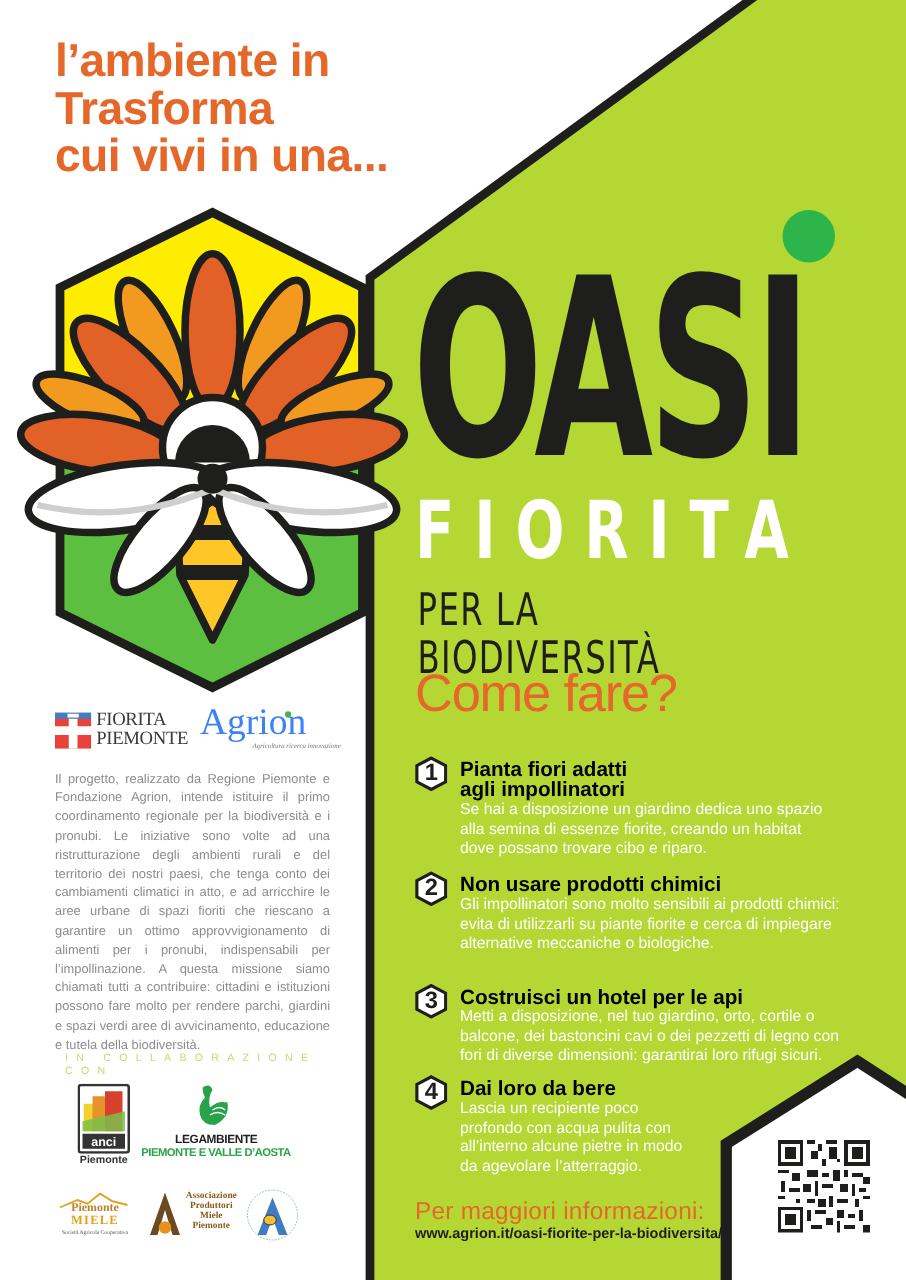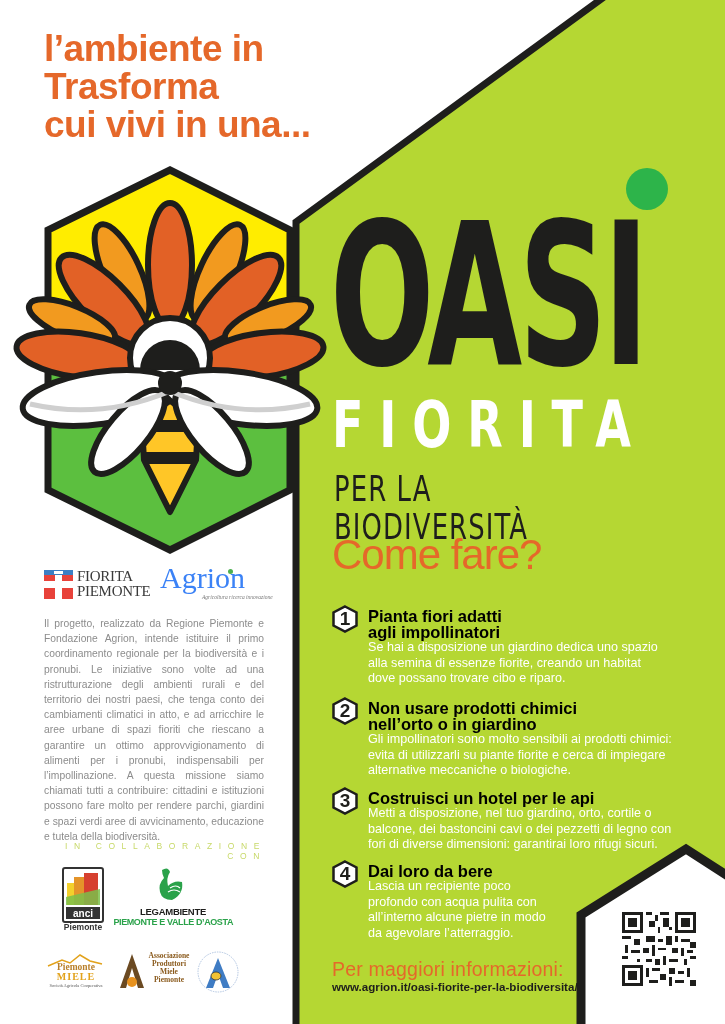--- a/index.html
+++ b/index.html
@@ -80,33 +80,32 @@
   .agrion-tag {
     position: absolute; left: 158px; top: 28px; font-family: "Liberation Serif", serif;
     font-size: 5.5px; color: #777; font-style: italic;
   }
 
   .intro {
     left: 44px; top: 616px; width: 220px; font-size: 10.3px; line-height: 15.2px;
     color: #8c8c8c; text-align: justify;
   }
   .collab {
-    left: 36px; top: 841px; width: 230px; font-size: 8.5px; letter-spacing: 6.6px;
+    left: 52px; top: 841px; width: 230px; font-size: 8.5px; letter-spacing: 6.6px;
     color: #c8d96a;
-    text-align: right;
   }
 
   .partner { position: absolute; text-align: center; }
   .anci-box { left: 62px; top: 867px; width: 42px; height: 56px; }
   .anci-label {
     left: 56px; top: 922px; width: 54px; font-size: 8.5px; font-weight: bold; color: #333; text-align: center;
   }
   .leg-icon { left: 156px; top: 866px; width: 30px; height: 38px; }
   .leg-1 { left: 113px; top: 906px; width: 120px; font-size: 9.5px; font-weight: bold; color: #1e1e1c; text-align: center; letter-spacing: -0.3px; }
-  .leg-2 { left: 113px; top: 917px; width: 120px; font-size: 9px; font-weight: bold; color: #2aa24a; text-align: right; letter-spacing: -0.4px; }
+  .leg-2 { left: 113px; top: 917px; width: 120px; font-size: 9px; font-weight: bold; color: #2aa24a; text-align: left; letter-spacing: -0.4px; }
 
   .pm-box { left: 40px; top: 952px; width: 70px; height: 40px; }
   .pm-1 { left: 44px; top: 962px; width: 64px; font-family: "Liberation Serif", serif; font-size: 9.5px; font-weight: bold; color: #b9802b; text-align: center; }
   .pm-2 { left: 44px; top: 971px; width: 64px; font-family: "Liberation Serif", serif; font-size: 10px; font-weight: bold; color: #e2a21b; text-align: center; letter-spacing: 1px; }
   .pm-3 { left: 40px; top: 983px; width: 72px; font-family: "Liberation Serif", serif; font-size: 4.5px; color: #555; text-align: center; }
 
   .apm-box { left: 118px; top: 952px; width: 28px; height: 38px; }
   .apm-text { left: 144px; top: 952px; width: 50px; font-family: "Liberation Serif", serif; font-weight: bold; font-size: 7.5px; line-height: 8px; color: #8a5a1c; }
 
   .aa-box { left: 196px; top: 950px; width: 44px; height: 44px; }
@@ -193,21 +192,20 @@
 
 <div class="abs step" style="top:697px;">
   <div class="step-num">
     <svg width="26" height="28" viewBox="0 0 26 28">
         <polygon points="13,1.5 24.5,7.5 24.5,20.5 13,26.5 1.5,20.5 1.5,7.5" fill="#fff" stroke="#1e1e1c" stroke-width="2.5"></polygon>
       </svg>
     <span>2</span>
   </div>
   <div class="step-title">
     <div>Non usare prodotti chimici</div>
-    <div>nell’orto o in giardino</div>
   </div>
   <div class="step-body" style="width:310px;">Gli impollinatori sono molto sensibili ai prodotti chimici: evita di utilizzarli su piante fiorite e cerca di impiegare alternative meccaniche o biologiche.</div>
 </div>
 
 <div class="abs step" style="top:787px;">
   <div class="step-num">
     <svg width="26" height="28" viewBox="0 0 26 28">
         <polygon points="13,1.5 24.5,7.5 24.5,20.5 13,26.5 1.5,20.5 1.5,7.5" fill="#fff" stroke="#1e1e1c" stroke-width="2.5"></polygon>
       </svg>
     <span>3</span>

